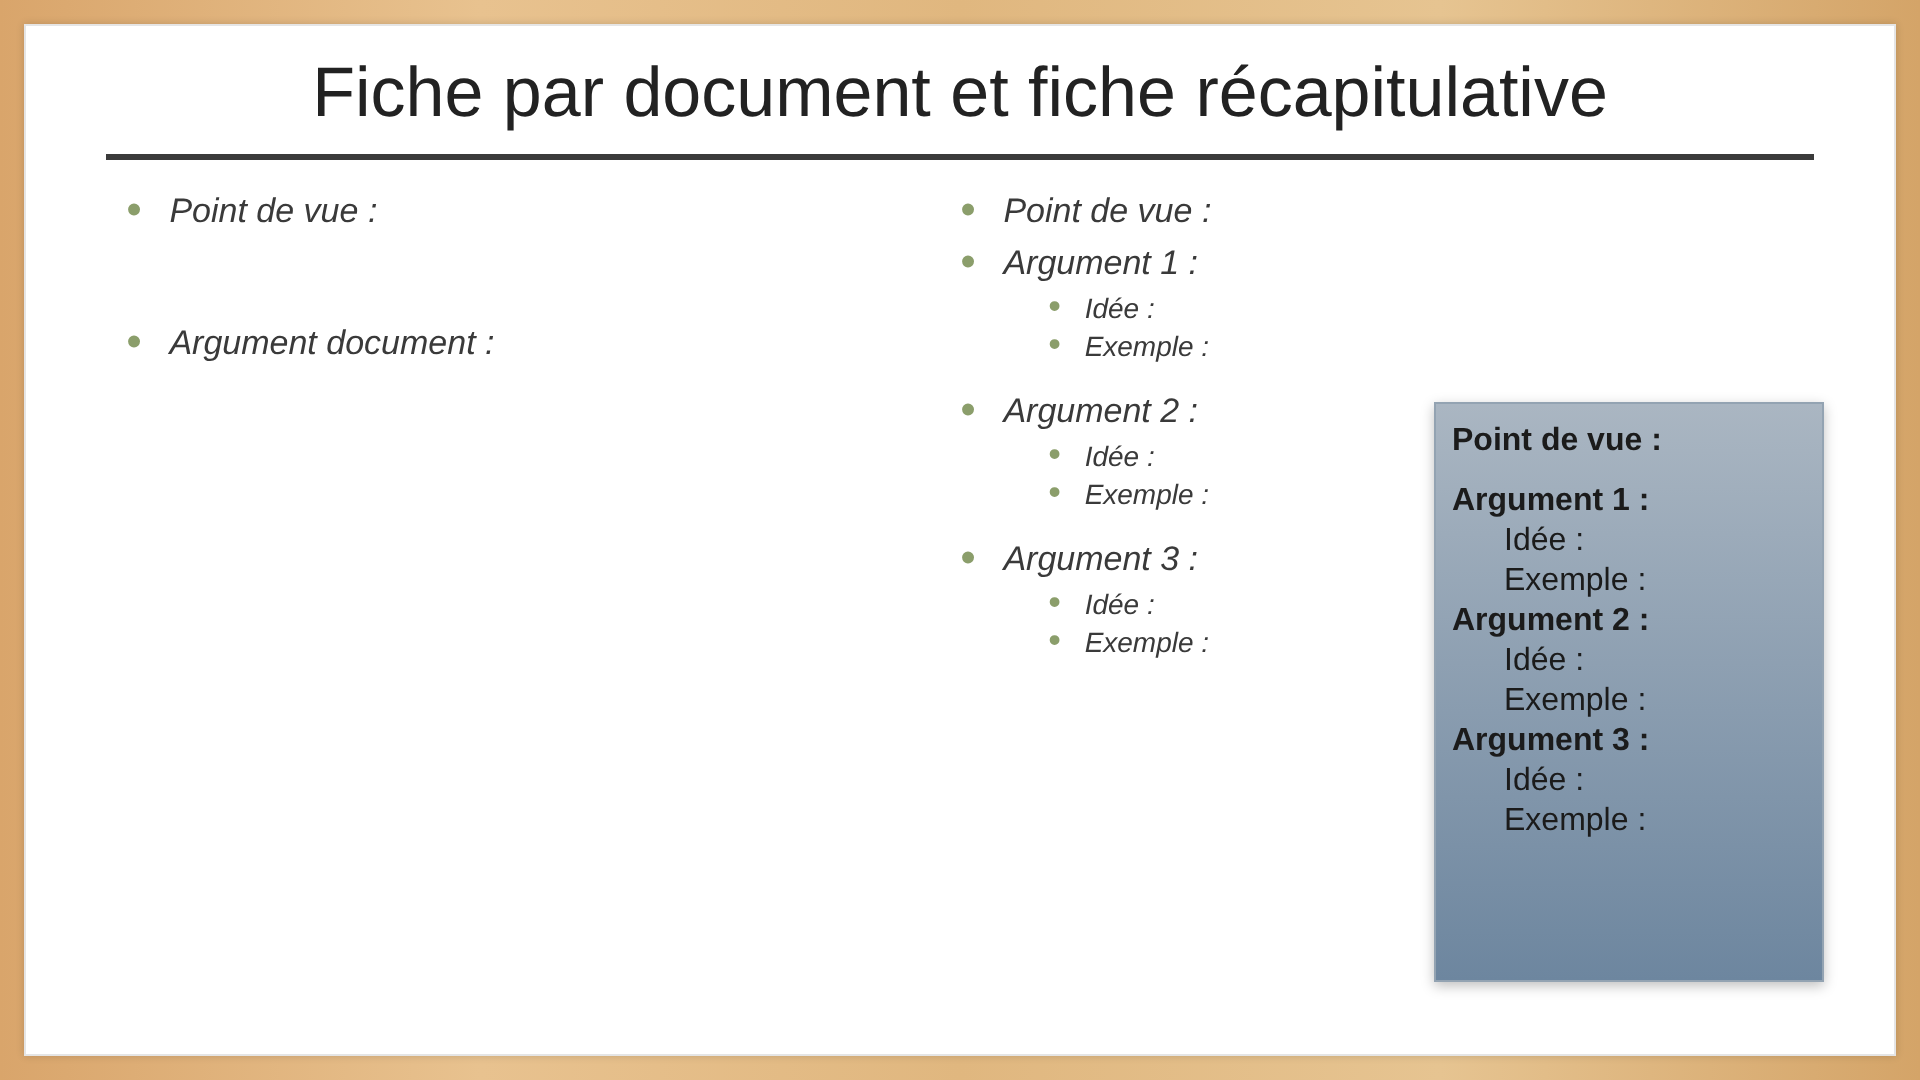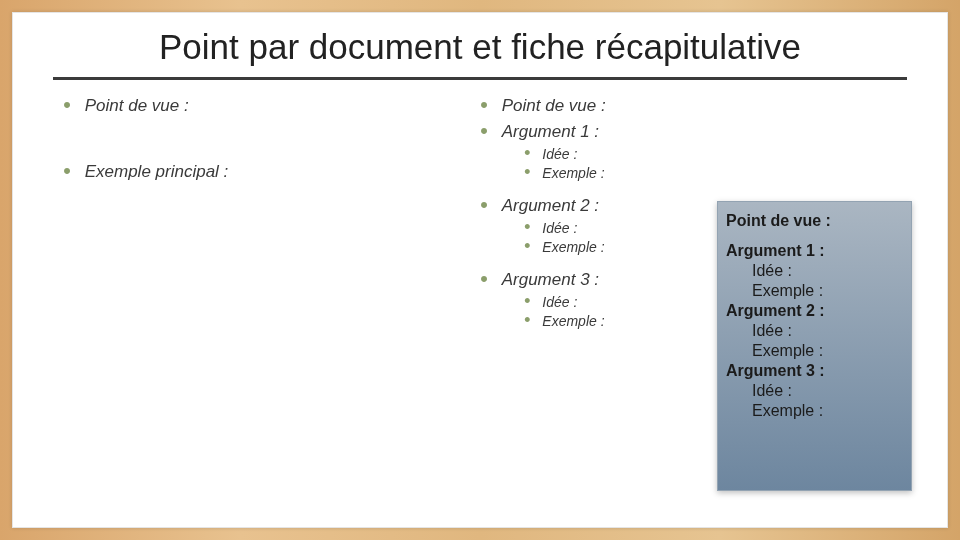--- a/index.html
+++ b/index.html
@@ -34,33 +34,33 @@
   }
   .ov-l0{font-weight:700;margin:0 0 12px 2px}
   .ov-l1{font-weight:700;margin:0 0 2px 2px}
   .ov-l2{margin:0 0 2px 28px}
   .gap{height:26px}
 </style>
 </head>
 <body>
 
 <div class="slide">
-  <div class="title">Point par document et fiche récapitulative</div>
+  <div class="title">Fiche par document et fiche récapitulative</div>
   <div class="rule"></div>
 
   <div class="cols">
     <div class="col">
       <div class="b1">
         <span class="dot">•</span>
         <span>Point de vue :</span>
       </div>
       <div class="gap"></div>
       <div class="b1">
         <span class="dot">•</span>
-        <span>Exemple principal :</span>
+        <span>Argument document :</span>
       </div>
     </div>
 
     <div class="col col-right">
       <div class="b1r">
         <span class="dot">•</span>
         <span>Point de vue :</span>
       </div>
       <div class="b1r">
         <span class="dot">•</span>

